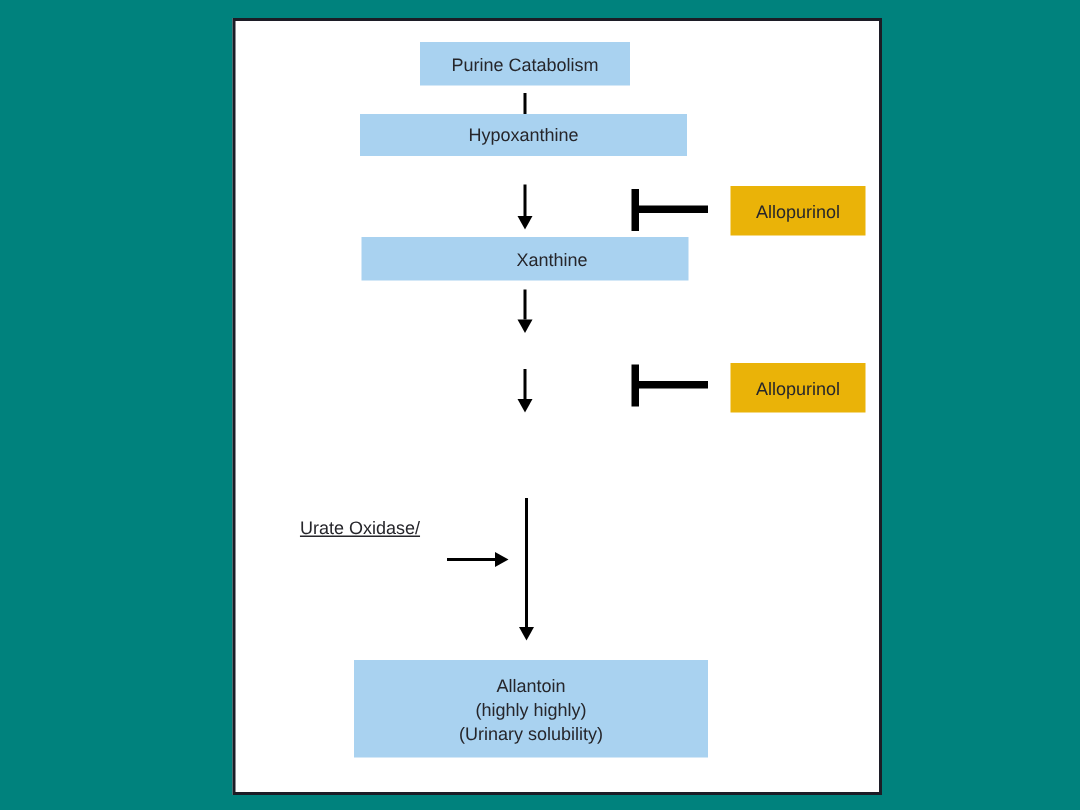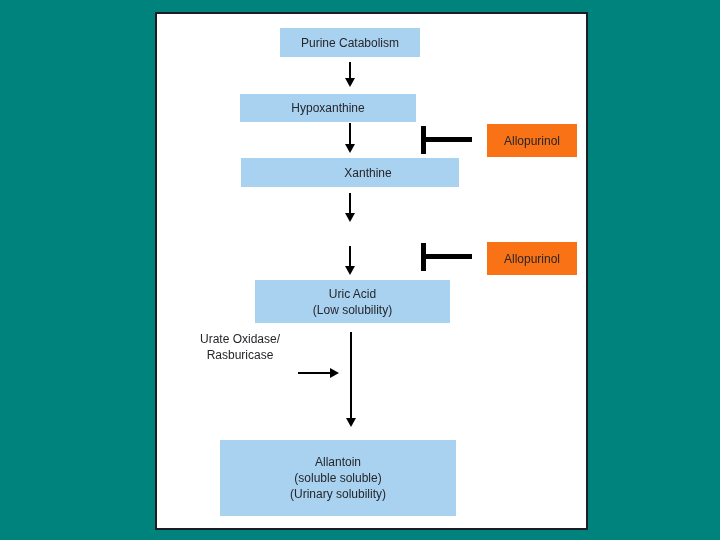--- a/index.html
+++ b/index.html
@@ -25,21 +25,21 @@
     display: flex;
     flex-direction: column;
     align-items: center;
     justify-content: center;
     text-align: center;
     font-size: 12px;
     line-height: 16px;
     color: #26262b;
   }
   .node.blue { background: #a9d2f0; }
-  .node.gray { background: #f97316; }
+  .node.gray { background: #eab308; }
   .plain-label {
     position: absolute;
     font-size: 12px;
     line-height: 16px;
     color: #26262b;
     text-align: center;
   }
   .arrow { position: absolute; }
   .vline { position: absolute; width: 2px; background: #000; }
   .hline { position: absolute; height: 2px; background: #000; }
@@ -69,21 +69,21 @@
 
   <div class="node blue" style="left:280px; top:28px; width:140px; height:29px;">
     <span>Purine Catabolism</span>
   </div>
 
   <div class="arrow" style="left:345px; top:62px; width:10px; height:25px;">
     <div class="vline" style="left:4px; top:0; height:16px;"></div>
     <div class="head-down" style="left:0; top:16px;"></div>
   </div>
 
-  <div class="node blue" style="left:240px; top:94px; width:176px; height:28px;">
+  <div class="node blue" style="left:240px; top:76px; width:218px; height:28px;">
     <span>Hypoxanthine</span>
   </div>
 
   <div class="arrow" style="left:345px; top:123px; width:10px; height:30px;">
     <div class="vline" style="left:4px; top:0; height:21px;"></div>
     <div class="head-down" style="left:0; top:21px;"></div>
   </div>
 
   <div class="arrow" style="left:421px; top:126px; width:51px; height:28px;">
     <div class="tbar-v" style="left:0; top:0; height:28px;"></div>
@@ -111,39 +111,34 @@
 
   <div class="arrow" style="left:421px; top:243px; width:51px; height:28px;">
     <div class="tbar-v" style="left:0; top:0; height:28px;"></div>
     <div class="tbar-h" style="left:3px; top:11px; width:48px;"></div>
   </div>
 
   <div class="node gray" style="left:487px; top:242px; width:90px; height:33px;">
     <span>Allopurinol</span>
   </div>
 
-  <div class="node blue" style="left:255px; top:280px; width:195px; height:43px;">
-    <span>Uric Acid</span>
-    <span>(Low solubility)</span>
-  </div>
 
-  <div class="plain-label" style="left:177px; top:331px; width:126px;">
+  <div class="plain-label" style="left:177px; top:344px; width:126px;text-decoration:underline;">
     <span style="display:block;">Urate Oxidase/</span>
-    <span style="display:block;">Rasburicase</span>
   </div>
 
   <div class="arrow" style="left:298px; top:368px; width:41px; height:10px;">
     <div class="hline" style="left:0; top:4px; width:32px;"></div>
     <div class="head-right" style="left:32px; top:0;"></div>
   </div>
 
   <div class="arrow" style="left:346px; top:332px; width:10px; height:95px;">
     <div class="vline" style="left:4px; top:0; height:86px;"></div>
     <div class="head-down" style="left:0; top:86px;"></div>
   </div>
 
-  <div class="node blue" style="left:220px; top:440px; width:236px; height:76px;">
+  <div class="node blue" style="left:236px; top:440px; width:236px; height:65px;">
     <span>Allantoin</span>
-    <span>(soluble soluble)</span>
+    <span>(highly highly)</span>
     <span>(Urinary solubility)</span>
   </div>
 
 </div>
 
 </body></html>

